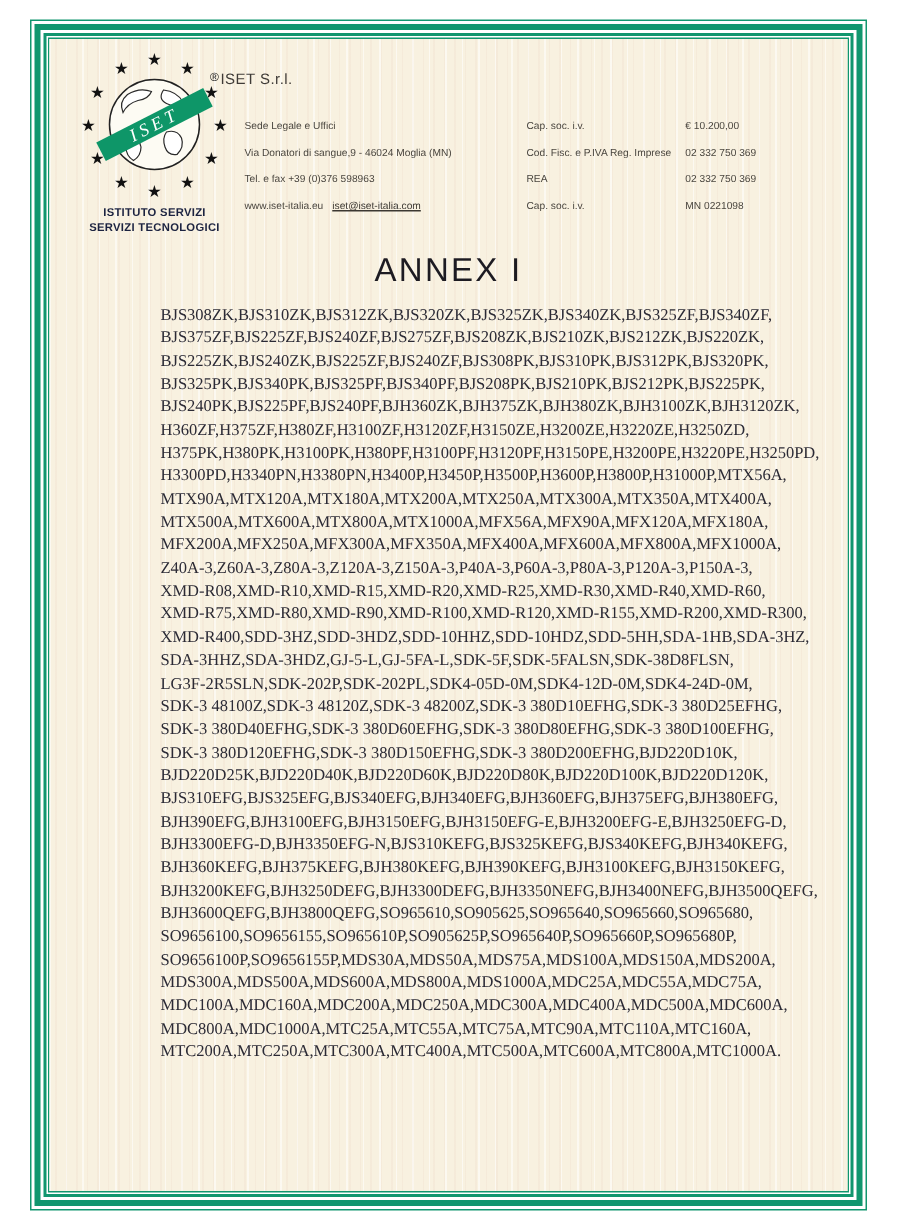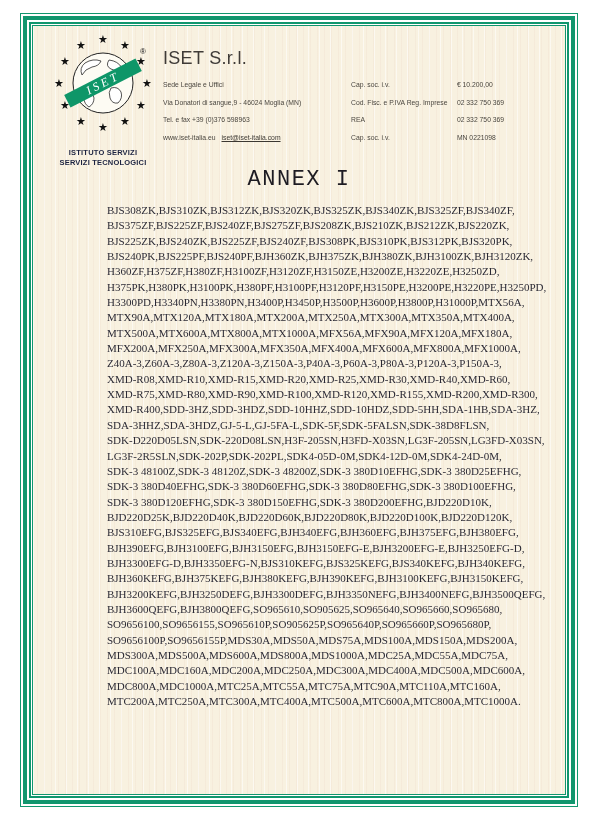--- a/index.html
+++ b/index.html
@@ -11,31 +11,31 @@
   .f2{width:100%;height:100%;box-sizing:border-box;border:4px solid #11966e;padding:2px;}
   .f3{width:100%;height:100%;box-sizing:border-box;border:2px solid #11966e;padding:1px;}
   .f4{width:100%;height:100%;box-sizing:border-box;border:1px solid #11966e;}
   .paper{position:relative;width:100%;height:100%;background-color:#f8f1e0;overflow:hidden;
          background-image:
            repeating-linear-gradient(90deg, rgba(255,255,255,0.55) 0 1px, rgba(255,255,255,0) 1px 11px),
            repeating-linear-gradient(90deg, rgba(219,176,160,0.10) 4px 5px, rgba(0,0,0,0) 5px 11px);}
   
   .logo{position:absolute;left:14px;top:6px;width:112px;text-align:center;}
   .logo svg{display:block;margin:0 auto;}
-  .logo-caption{margin-top:12px;font-size:7.5px;font-weight:bold;color:#1c2340;letter-spacing:.2px;line-height:9.5px;}
+  .logo-caption{margin-top:1px;font-size:7.5px;font-weight:bold;color:#1c2340;letter-spacing:.2px;line-height:9.5px;}
   
-  .company-name{position:absolute;left:130px;top:22px;font-size:18px;color:#3f3b37;letter-spacing:.3px;}
+  .company-name{position:absolute;left:114px;top:22px;font-size:10px;color:#3f3b37;letter-spacing:.3px;}
   .info-left{position:absolute;left:130px;top:50px;font-size:6.8px;color:#4a463f;line-height:17.6px;white-space:nowrap;}
   .info-left .email{text-decoration:underline;margin-left:6px;color:#3c3832;}
   .info-right{position:absolute;left:318px;top:50px;font-size:6.8px;color:#4a463f;line-height:17.6px;white-space:nowrap;}
   .ilabel{display:inline-block;width:104px;}
   .ival{display:inline-block;}
   
   .annex-title{position:absolute;left:0;top:141px;width:100%;text-align:center;
-               font-family:Liberation Mono, monospace;font-size:22px;letter-spacing:1.5px;color:#1d1b22;}
+               font-family:Liberation Sans, sans-serif;font-size:22px;letter-spacing:1.5px;color:#1d1b22;}
   .annex-body{position:absolute;left:74px;top:177px;width:442px;text-align:left;
               font-family:"Liberation Serif", serif;font-size:11px;line-height:15.35px;
               color:#2b2a35;}
   .body-line{white-space:nowrap;}
 </style>
 </head>
 <body>
 
 <div class="page">
   <div class="frame">
@@ -111,33 +111,33 @@
             <span class="ival">MN 0221098</span>
           </div>
         </div>
 
         <div class="annex-title">ANNEX I</div>
 
         <div class="annex-body">
                 <div class="body-line">BJS308ZK,BJS310ZK,BJS312ZK,BJS320ZK,BJS325ZK,BJS340ZK,BJS325ZF,BJS340ZF,</div>
                 <div class="body-line">BJS375ZF,BJS225ZF,BJS240ZF,BJS275ZF,BJS208ZK,BJS210ZK,BJS212ZK,BJS220ZK,</div>
                 <div class="body-line">BJS225ZK,BJS240ZK,BJS225ZF,BJS240ZF,BJS308PK,BJS310PK,BJS312PK,BJS320PK,</div>
+                <div class="body-line">BJS325PK,BJS340PK,BJS325PF,BJS340PF,BJS208PK,BJS210PK,BJS212PK,BJS225PK,</div>
                 <div class="body-line">BJS240PK,BJS225PF,BJS240PF,BJH360ZK,BJH375ZK,BJH380ZK,BJH3100ZK,BJH3120ZK,</div>
                 <div class="body-line">H360ZF,H375ZF,H380ZF,H3100ZF,H3120ZF,H3150ZE,H3200ZE,H3220ZE,H3250ZD,</div>
                 <div class="body-line">H375PK,H380PK,H3100PK,H380PF,H3100PF,H3120PF,H3150PE,H3200PE,H3220PE,H3250PD,</div>
                 <div class="body-line">H3300PD,H3340PN,H3380PN,H3400P,H3450P,H3500P,H3600P,H3800P,H31000P,MTX56A,</div>
                 <div class="body-line">MTX90A,MTX120A,MTX180A,MTX200A,MTX250A,MTX300A,MTX350A,MTX400A,</div>
                 <div class="body-line">MTX500A,MTX600A,MTX800A,MTX1000A,MFX56A,MFX90A,MFX120A,MFX180A,</div>
                 <div class="body-line">MFX200A,MFX250A,MFX300A,MFX350A,MFX400A,MFX600A,MFX800A,MFX1000A,</div>
                 <div class="body-line">Z40A-3,Z60A-3,Z80A-3,Z120A-3,Z150A-3,P40A-3,P60A-3,P80A-3,P120A-3,P150A-3,</div>
                 <div class="body-line">XMD-R08,XMD-R10,XMD-R15,XMD-R20,XMD-R25,XMD-R30,XMD-R40,XMD-R60,</div>
                 <div class="body-line">XMD-R75,XMD-R80,XMD-R90,XMD-R100,XMD-R120,XMD-R155,XMD-R200,XMD-R300,</div>
                 <div class="body-line">XMD-R400,SDD-3HZ,SDD-3HDZ,SDD-10HHZ,SDD-10HDZ,SDD-5HH,SDA-1HB,SDA-3HZ,</div>
                 <div class="body-line">SDA-3HHZ,SDA-3HDZ,GJ-5-L,GJ-5FA-L,SDK-5F,SDK-5FALSN,SDK-38D8FLSN,</div>
-                <div class="body-line">SDK-D220D05LSN,SDK-220D08LSN,H3F-205SN,H3FD-X03SN,LG3F-205SN,LG3FD-X03SN,</div>
                 <div class="body-line">LG3F-2R5SLN,SDK-202P,SDK-202PL,SDK4-05D-0M,SDK4-12D-0M,SDK4-24D-0M,</div>
                 <div class="body-line">SDK-3 48100Z,SDK-3 48120Z,SDK-3 48200Z,SDK-3 380D10EFHG,SDK-3 380D25EFHG,</div>
                 <div class="body-line">SDK-3 380D40EFHG,SDK-3 380D60EFHG,SDK-3 380D80EFHG,SDK-3 380D100EFHG,</div>
                 <div class="body-line">SDK-3 380D120EFHG,SDK-3 380D150EFHG,SDK-3 380D200EFHG,BJD220D10K,</div>
                 <div class="body-line">BJD220D25K,BJD220D40K,BJD220D60K,BJD220D80K,BJD220D100K,BJD220D120K,</div>
                 <div class="body-line">BJS310EFG,BJS325EFG,BJS340EFG,BJH340EFG,BJH360EFG,BJH375EFG,BJH380EFG,</div>
                 <div class="body-line">BJH390EFG,BJH3100EFG,BJH3150EFG,BJH3150EFG-E,BJH3200EFG-E,BJH3250EFG-D,</div>
                 <div class="body-line">BJH3300EFG-D,BJH3350EFG-N,BJS310KEFG,BJS325KEFG,BJS340KEFG,BJH340KEFG,</div>
                 <div class="body-line">BJH360KEFG,BJH375KEFG,BJH380KEFG,BJH390KEFG,BJH3100KEFG,BJH3150KEFG,</div>
                 <div class="body-line">BJH3200KEFG,BJH3250DEFG,BJH3300DEFG,BJH3350NEFG,BJH3400NEFG,BJH3500QEFG,</div>

